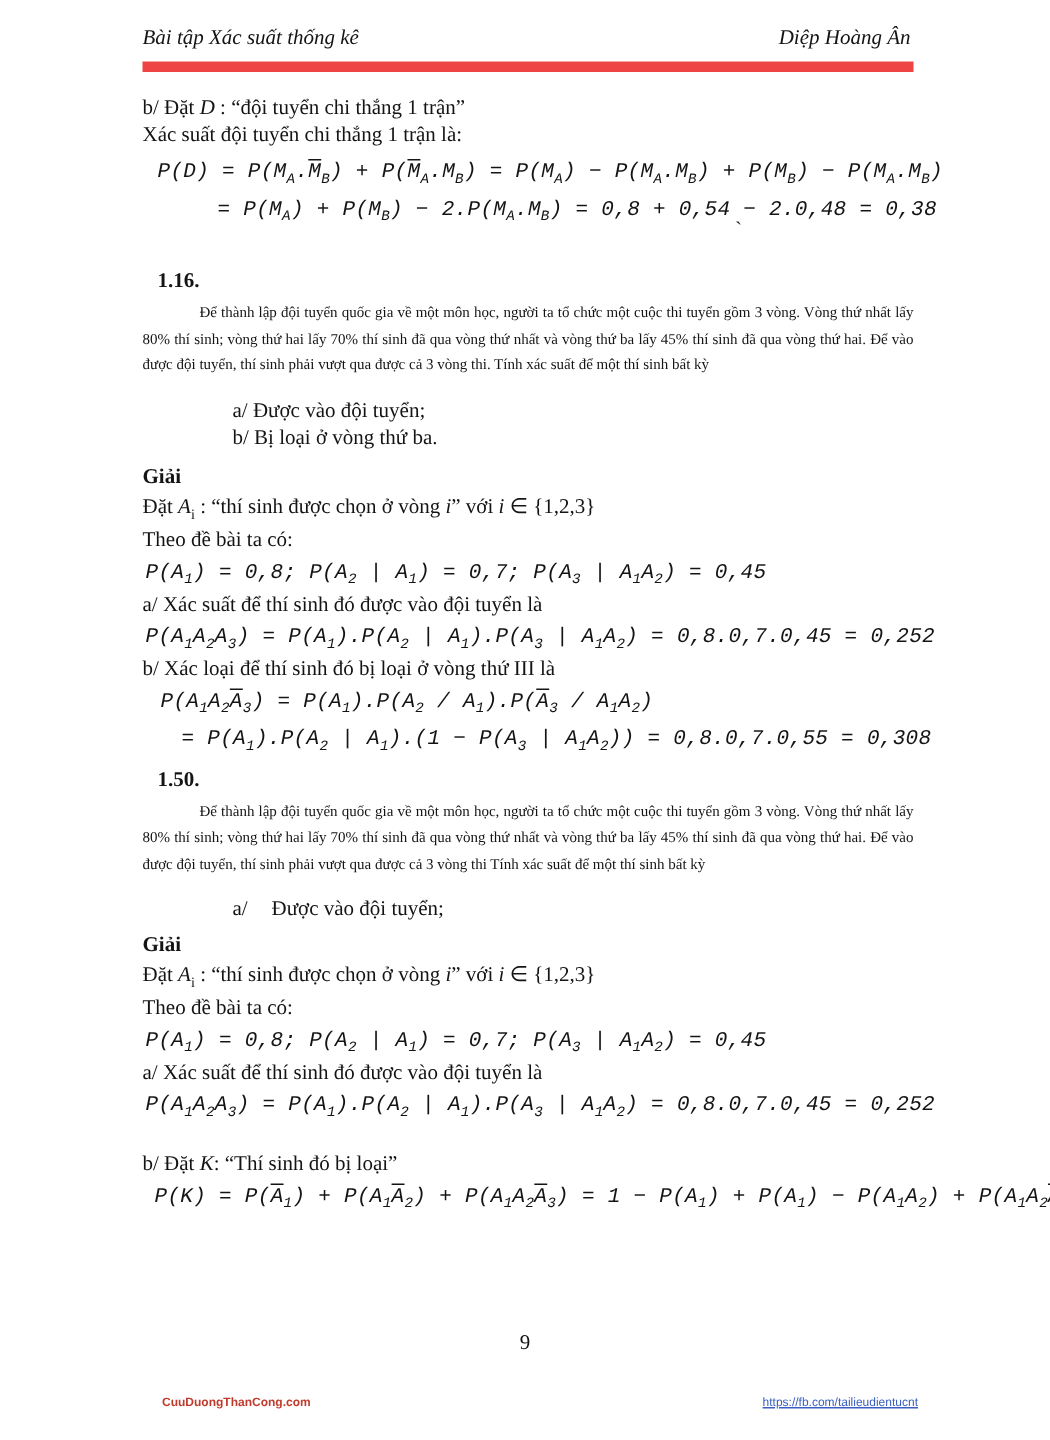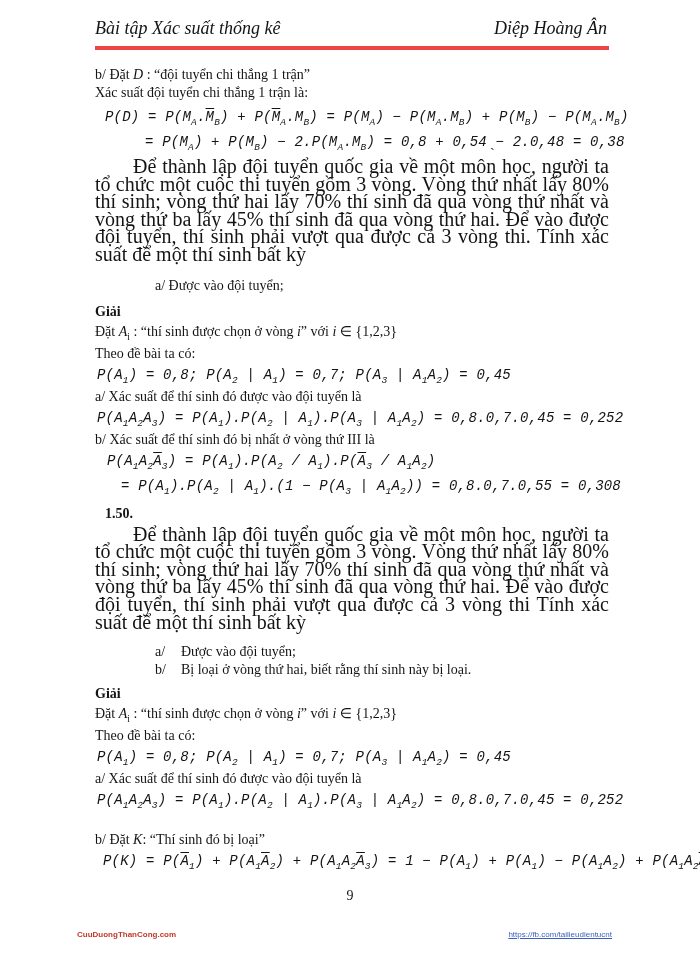--- a/index.html
+++ b/index.html
@@ -3,44 +3,44 @@
 <meta charset="utf-8">
 <style>
   html,body{margin:0;padding:0;}
   body{
     width:700px;height:960px;background:#ffffff;position:relative;
     font-family:"Liberation Serif",serif;color:#141414;overflow:hidden;
   }
   .content{position:absolute;left:95px;top:18px;width:514px;}
   .hdr{
     display:flex;justify-content:space-between;align-items:flex-start;
-    font-style:italic;font-size:18px;padding:0 2px 7px 0;
-    border-bottom:4px solid #ef4444;
+    font-style:italic;font-size:14px;padding:0 2px 7px 0;
+    border-bottom:7px solid #ef4444;
   }
   .line{font-size:14px;line-height:18px;}
   .bold{font-weight:bold;}
   .math{
     font-size:14px;line-height:25px;font-style:italic;white-space:nowrap;
     font-family:Liberation Mono, monospace;letter-spacing:0.2px;
   }
   sub{font-size:9.5px;line-height:0;}
   .ov{text-decoration:overline;}
   .para{
-    font-size:20px;line-height:17.6px;text-align:justify;text-indent:38px;
+    font-size:10px;line-height:17.6px;text-align:justify;text-indent:38px;
     margin:0;
   }
   .items{margin-left:60px;}
   .itm-label{display:inline-block;width:26px;}
   .stray{position:absolute;left:395px;top:128px;font-size:14px;}
   .pageno{
     position:absolute;left:0;right:0;top:888px;text-align:center;
     font-size:14px;font-family:"Liberation Serif",serif;
   }
   .footer{
-    position:absolute;left:77px;right:88px;top:930px;
+    position:absolute;left:108px;right:88px;top:930px;
     display:flex;justify-content:space-between;align-items:baseline;
     font-family:"Liberation Sans",sans-serif;
   }
   .f-left{color:#c0392b;font-size:8px;font-weight:bold;text-decoration:none;}
   .f-right{color:#3b5fc0;font-size:8px;text-decoration:underline;}
 </style>
 </head>
 <body>
 
 <div class="content">
@@ -49,39 +49,38 @@
     <span>Bài tập Xác suất thống kê</span>
     <span>Diệp Hoàng Ân</span>
   </div>
 
   <div class="line" style="margin-top:16px">b/ Đặt <i>D</i> : “đội tuyển chi thắng 1 trận”</div>
   <div class="line">Xác suất đội tuyển chi thắng 1 trận là:</div>
   <div class="math" style="margin-left:10px;margin-top:3px">P(D) = P(M<sub>A</sub>.<span class="ov">M</span><sub>B</sub>) + P(<span class="ov">M</span><sub>A</sub>.M<sub>B</sub>) = P(M<sub>A</sub>) − P(M<sub>A</sub>.M<sub>B</sub>) + P(M<sub>B</sub>) − P(M<sub>A</sub>.M<sub>B</sub>)</div>
   <div class="math" style="margin-left:50px">= P(M<sub>A</sub>) + P(M<sub>B</sub>) − 2.P(M<sub>A</sub>.M<sub>B</sub>) = 0,8 + 0,54 − 2.0,48 = 0,38</div>
   <span class="stray">`</span>
 
+  <div class="line bold" style="margin-left:10px;margin-top:26px">1.16.</div>
   <p class="para" style="margin-top:3px">Để thành lập đội tuyển quốc gia về một môn học, người ta tổ chức một cuộc thi tuyển gồm 3 vòng. Vòng thứ nhất lấy 80% thí sinh; vòng thứ hai lấy 70% thí sinh đã qua vòng thứ nhất và vòng thứ ba lấy 45% thí sinh đã qua vòng thứ hai. Để vào được đội tuyển, thí sinh phải vượt qua được cả 3 vòng thi. Tính xác suất để một thí sinh bất kỳ</p>
   <div class="line items" style="margin-top:13px">a/ Được vào đội tuyển;</div>
+  <div class="line items">b/ Bị loại ở vòng thứ ba.</div>
   <div class="line bold" style="margin-top:8px">Giải</div>
   <div class="line" style="margin-top:2px">Đặt <i>A</i><sub>i</sub> : “thí sinh được chọn ở vòng <i>i</i>” với <i>i</i> ∈ {1,2,3}</div>
   <div class="line" style="margin-top:4px">Theo đề bài ta có:</div>
   <div class="math" style="margin-left:2px">P(A<sub>1</sub>) = 0,8; P(A<sub>2</sub> | A<sub>1</sub>) = 0,7; P(A<sub>3</sub> | A<sub>1</sub>A<sub>2</sub>) = 0,45</div>
   <div class="line">a/ Xác suất để thí sinh đó được vào đội tuyển là</div>
   <div class="math" style="margin-left:2px">P(A<sub>1</sub>A<sub>2</sub>A<sub>3</sub>) = P(A<sub>1</sub>).P(A<sub>2</sub> | A<sub>1</sub>).P(A<sub>3</sub> | A<sub>1</sub>A<sub>2</sub>) = 0,8.0,7.0,45 = 0,252</div>
-  <div class="line">b/ Xác suất để thí sinh đó bị nhất ở vòng thứ III là</div>
+  <div class="line">b/ Xác loại để thí sinh đó bị loại ở vòng thứ III là</div>
   <div class="math" style="margin-left:12px">P(A<sub>1</sub>A<sub>2</sub><span class="ov">A</span><sub>3</sub>) = P(A<sub>1</sub>).P(A<sub>2</sub> / A<sub>1</sub>).P(<span class="ov">A</span><sub>3</sub> / A<sub>1</sub>A<sub>2</sub>)</div>
   <div class="math" style="margin-left:26px">= P(A<sub>1</sub>).P(A<sub>2</sub> | A<sub>1</sub>).(1 − P(A<sub>3</sub> | A<sub>1</sub>A<sub>2</sub>)) = 0,8.0,7.0,55 = 0,308</div>
 
   <div class="line bold" style="margin-left:10px;margin-top:6px">1.50.</div>
   <p class="para" style="margin-top:3px">Để thành lập đội tuyển quốc gia về một môn học, người ta tổ chức một cuộc thi tuyển gồm 3 vòng. Vòng thứ nhất lấy 80% thí sinh; vòng thứ hai lấy 70% thí sinh đã qua vòng thứ nhất và vòng thứ ba lấy 45% thí sinh đã qua vòng thứ hai. Để vào được đội tuyển, thí sinh phải vượt qua được cả 3 vòng thi  Tính xác suất để một thí sinh bất kỳ</p>
   <div class="line items" style="margin-top:12px">
     <span class="itm-label">a/</span><span>Được vào đội tuyển;</span>
-  </div>
-  <div class="line items">
-    <span class="itm-label">b/</span><span>Bị loại ở vòng thứ hai, biết rằng thí sinh này bị loại.</span>
   </div>
   <div class="line bold" style="margin-top:6px">Giải</div>
   <div class="line" style="margin-top:2px">Đặt <i>A</i><sub>i</sub> : “thí sinh được chọn ở vòng <i>i</i>” với <i>i</i> ∈ {1,2,3}</div>
   <div class="line" style="margin-top:4px">Theo đề bài ta có:</div>
   <div class="math" style="margin-left:2px">P(A<sub>1</sub>) = 0,8; P(A<sub>2</sub> | A<sub>1</sub>) = 0,7; P(A<sub>3</sub> | A<sub>1</sub>A<sub>2</sub>) = 0,45</div>
   <div class="line">a/ Xác suất để thí sinh đó được vào đội tuyển là</div>
   <div class="math" style="margin-left:2px">P(A<sub>1</sub>A<sub>2</sub>A<sub>3</sub>) = P(A<sub>1</sub>).P(A<sub>2</sub> | A<sub>1</sub>).P(A<sub>3</sub> | A<sub>1</sub>A<sub>2</sub>) = 0,8.0,7.0,45 = 0,252</div>
   <div class="line" style="margin-top:18px">b/ Đặt <i>K</i>: “Thí sinh đó bị loại”</div>
   <div class="math" style="margin-left:8px">P(K) = P(<span class="ov">A</span><sub>1</sub>) + P(A<sub>1</sub><span class="ov">A</span><sub>2</sub>) + P(A<sub>1</sub>A<sub>2</sub><span class="ov">A</span><sub>3</sub>) = 1 − P(A<sub>1</sub>) + P(A<sub>1</sub>) − P(A<sub>1</sub>A<sub>2</sub>) + P(A<sub>1</sub>A<sub>2</sub><span class="ov">A</span><sub>3</sub>)</div>
 

